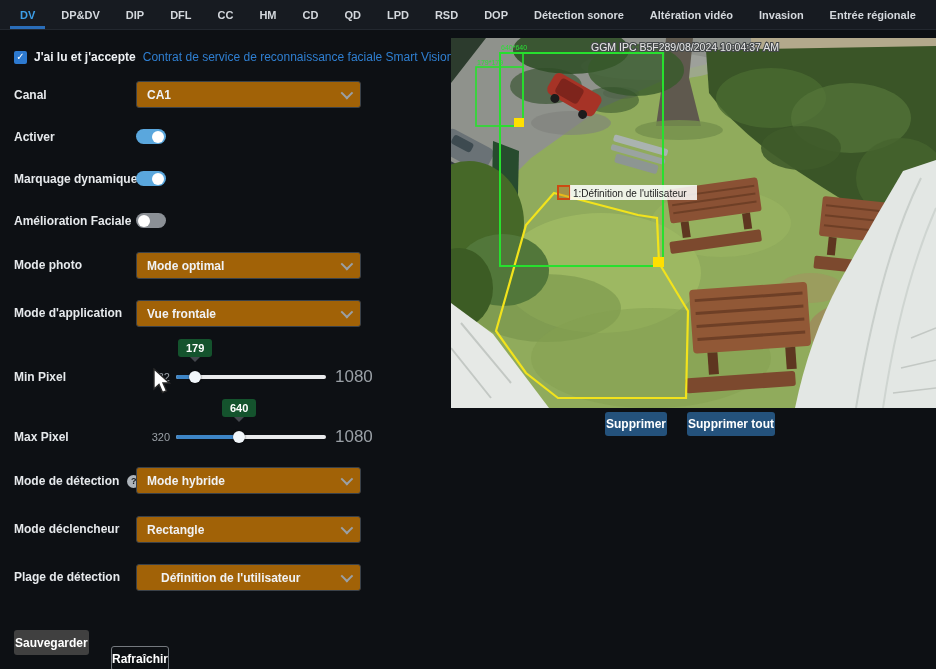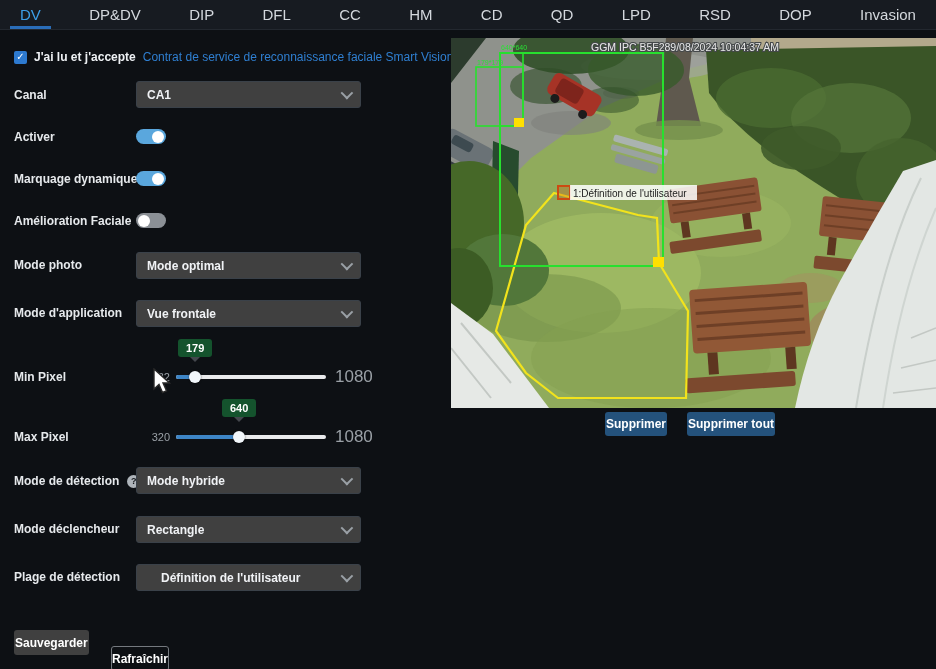--- a/index.html
+++ b/index.html
@@ -10,39 +10,39 @@
   }
   
   .nav{
     position:absolute;left:0;top:0;width:936px;height:30px;
     background:#171b21;border-bottom:1px solid #23282f;
     display:flex;align-items:stretch;justify-content:space-between;
     padding:0 10px;box-sizing:border-box;
   }
   .tab{
     display:flex;align-items:center;padding:0 10px;cursor:pointer;
-    color:#d4d8dd;font-weight:400;font-size:15px;white-space:nowrap;position:relative;
+    color:#d4d8dd;font-weight:700;font-size:11px;white-space:nowrap;position:relative;
   }
   .tab.active{color:#3d9fe8;}
   .tab.active::after{
     content:"";position:absolute;left:0;right:0;bottom:0;height:3px;background:#2a6db8;
   }
   
   .agree{position:absolute;left:14px;top:50px;display:flex;align-items:center;gap:7px;}
   .checkbox{
     width:13px;height:13px;background:#2d7ad0;border-radius:2px;flex:none;
     display:flex;align-items:center;justify-content:center;
     color:#fff;font-size:10px;line-height:1;cursor:pointer;
   }
   .agree b{font-weight:700;color:#eef1f4;}
   .agree a{color:#2f7fd1;text-decoration:none;cursor:pointer;}
   .flabel{position:absolute;left:14px;font-weight:700;color:#e6e9ec;display:flex;align-items:center;gap:5px;}
   .select{
     position:absolute;left:136px;width:225px;height:27px;box-sizing:border-box;
-    background:#404040;border:1px solid #3a4149;border-radius:3px;
+    background:#a16207;border:1px solid #3a4149;border-radius:3px;
     display:flex;align-items:center;justify-content:space-between;
     padding:0 10px;cursor:pointer;font-weight:700;color:#f0f2f5;
   }
   .chev{
     width:7px;height:7px;border-right:2px solid #9aa0a6;border-bottom:2px solid #9aa0a6;
     transform:rotate(45deg) translateY(-2px);flex:none;
   }
   .toggle{
     position:absolute;left:136px;width:30px;height:15px;border-radius:8px;cursor:pointer;
   }
@@ -95,21 +95,24 @@
   <div class="tab">DP&amp;DV</div>
   <div class="tab">DIP</div>
   <div class="tab">DFL</div>
   <div class="tab">CC</div>
   <div class="tab">HM</div>
   <div class="tab">CD</div>
   <div class="tab">QD</div>
   <div class="tab">LPD</div>
   <div class="tab">RSD</div>
   <div class="tab">DOP</div>
+  <div class="tab">Détection sonore</div>
+  <div class="tab">Altération vidéo</div>
   <div class="tab">Invasion</div>
+  <div class="tab">Entrée régionale</div>
 </div>
 
 <div class="agree">
   <span class="checkbox">✓</span>
   <b>J'ai lu et j'accepte</b>
   <a>Contrat de service de reconnaissance faciale Smart Vision</a>
 </div>
 
 <div class="flabel" style="top:88px;">Canal</div>
 <div class="flabel" style="top:130px;">Activer</div>

